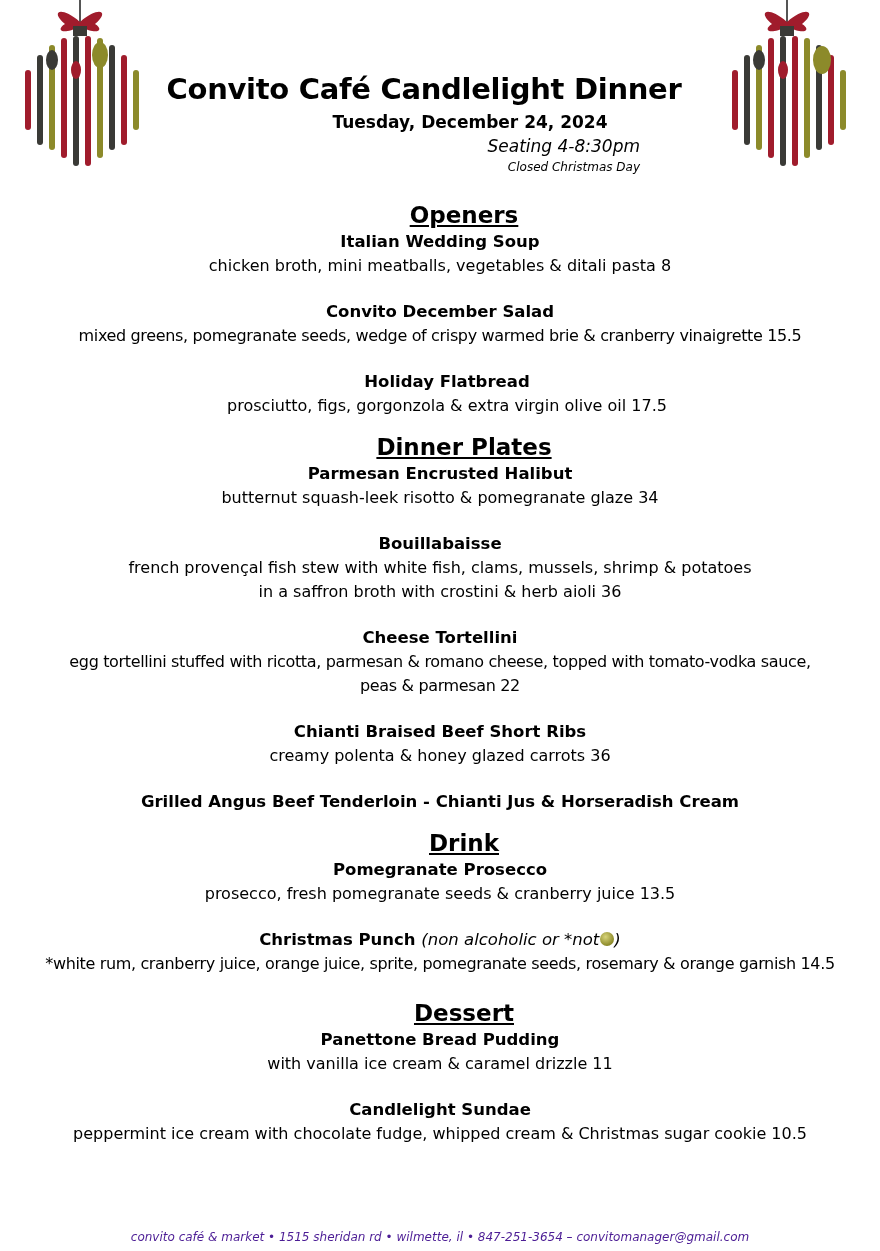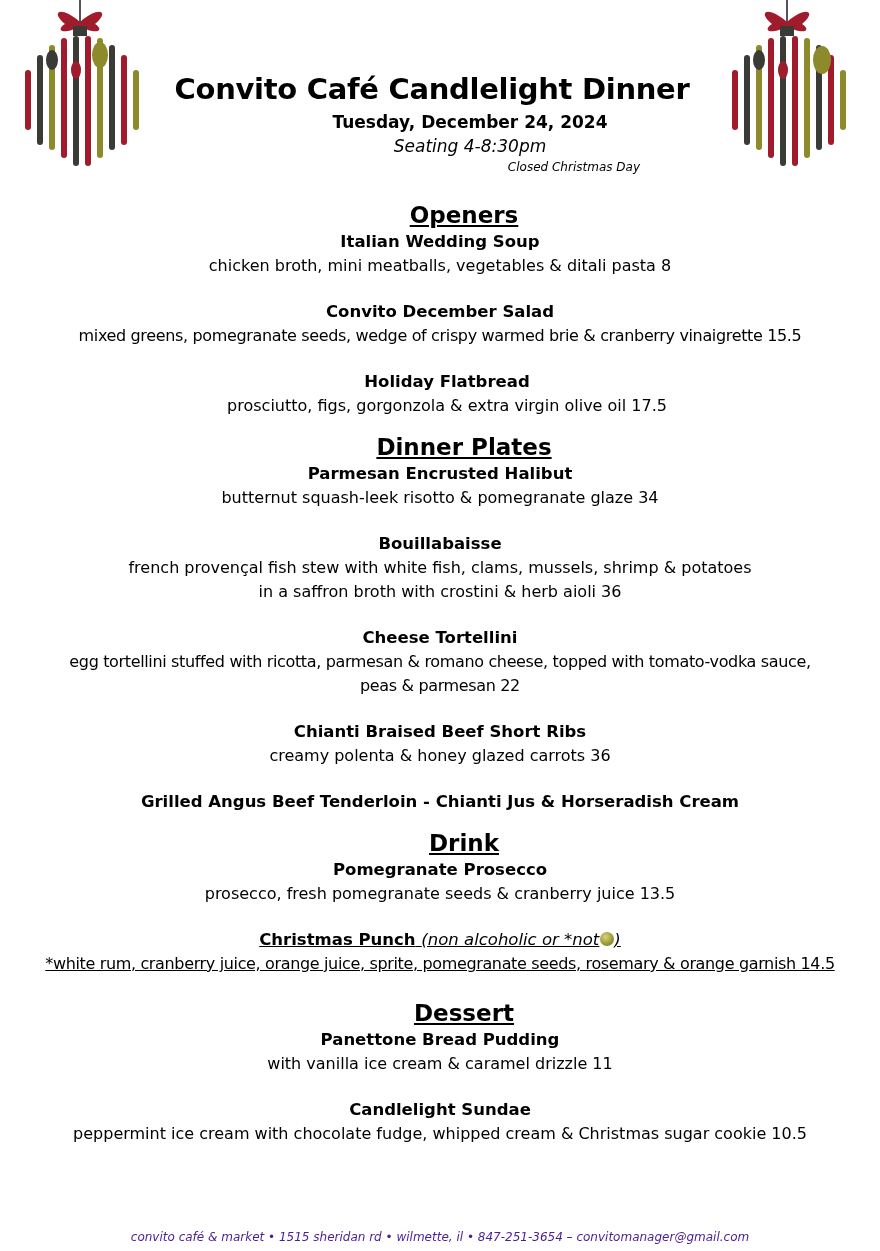--- a/index.html
+++ b/index.html
@@ -3,24 +3,24 @@
 <meta charset="utf-8">
 <style>
   html, body { margin:0; padding:0; background:#ffffff; }
   body { width:880px; height:1251px; position:relative; overflow:hidden;
          font-family:"DejaVu Sans", sans-serif; color:#000; }
   .ornament { position:absolute; top:0; width:150px; height:180px; }
   .ornament.left { left:5px; }
   .ornament.right { left:712px; }
   .header { position:absolute; top:72px; left:0; width:880px; text-align:center; }
   .title { font-family:"DejaVu Sans", sans-serif; font-weight:bold; font-size:29px;
-           position:absolute; left:172px; width:520px; text-align:center; top:0; letter-spacing:-0.3px; }
+           position:absolute; left:164px; width:520px; text-align:center; top:0; letter-spacing:-0.3px; }
   .date { position:absolute; top:40px; left:300px; width:340px; text-align:center;
           font-weight:bold; font-size:17px; }
-  .seating { position:absolute; top:64px; left:300px; width:340px; text-align:center;
+  .seating { position:absolute; top:64px; left:300px; width:340px; text-align:right;
              font-style:italic; font-size:17px; }
   .closed { position:absolute; top:88px; left:300px; width:340px; text-align:right;
             font-style:italic; font-size:12px; }
   .content { position:absolute; top:200px; left:0; width:880px; text-align:center; }
   .section-title { font-weight:bold; font-size:23px; text-decoration:underline;
                    line-height:30px; margin:0;padding-left:48px; }
   .item { margin:0 0 22px 0; }
   .item-name { font-weight:bold; font-size:16.5px; line-height:24px; }
   .item-desc { font-size:16px; line-height:24px; white-space:pre-line; }
   .item-desc.narrow { letter-spacing:-0.35px; }
@@ -126,21 +126,21 @@
       <div class="item-name">Grilled Angus Beef Tenderloin - Chianti Jus &amp; Horseradish Cream</div>
     </div>
   </div>
 
   <div class="section">
     <div class="section-title">Drink</div>
     <div class="item">
       <div class="item-name">Pomegranate Prosecco</div>
       <div class="item-desc">prosecco, fresh pomegranate seeds &amp; cranberry juice  13.5</div>
     </div>
-    <div class="item" style="text-decoration:underline;">
+    <div class="item" style="">
       <div class="item-name">
         <span>Christmas Punch</span>
         <span class="note"><span>(non alcoholic or *not</span><span class="olive"></span><span>)</span></span>
       </div>
       <div class="item-desc narrow">*white rum, cranberry juice, orange juice, sprite, pomegranate seeds, rosemary &amp; orange garnish  14.5</div>
     </div>
   </div>
 
   <div class="section">
     <div class="section-title">Dessert</div>

